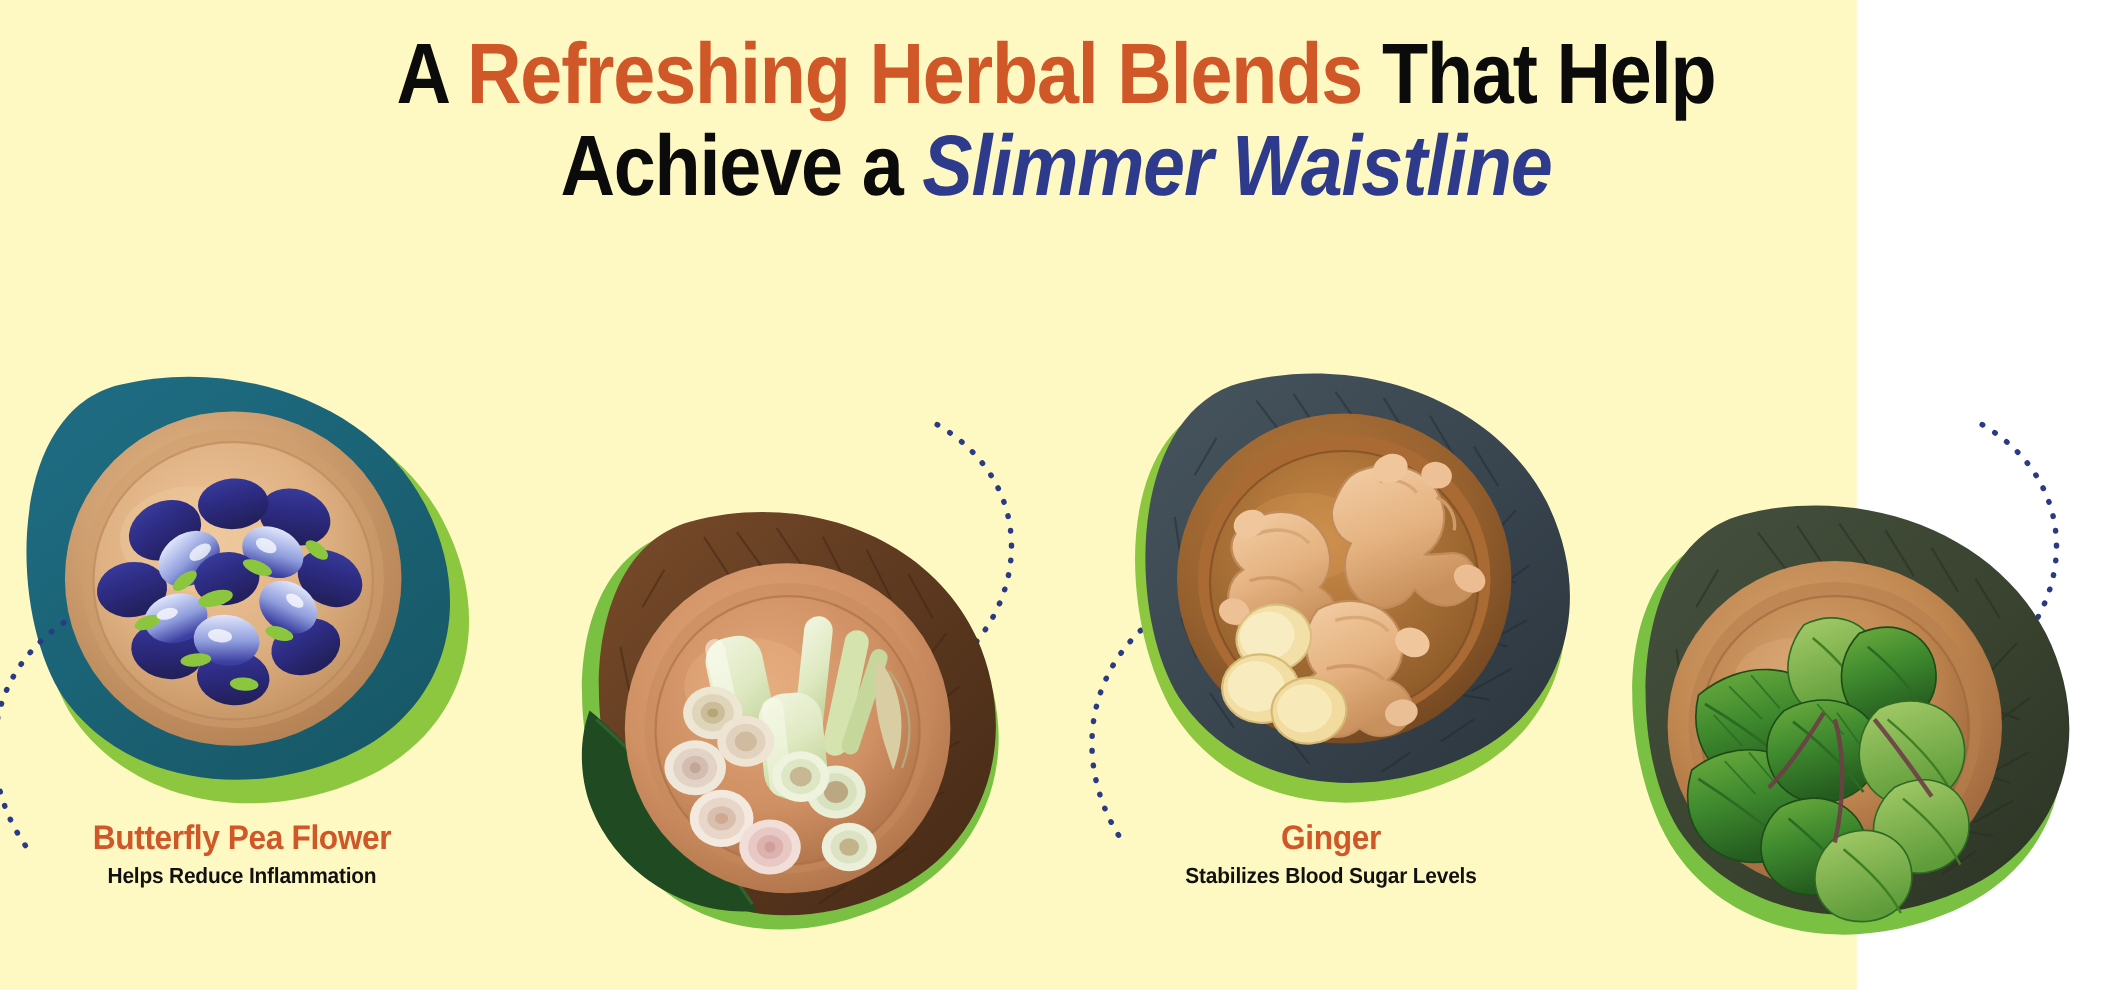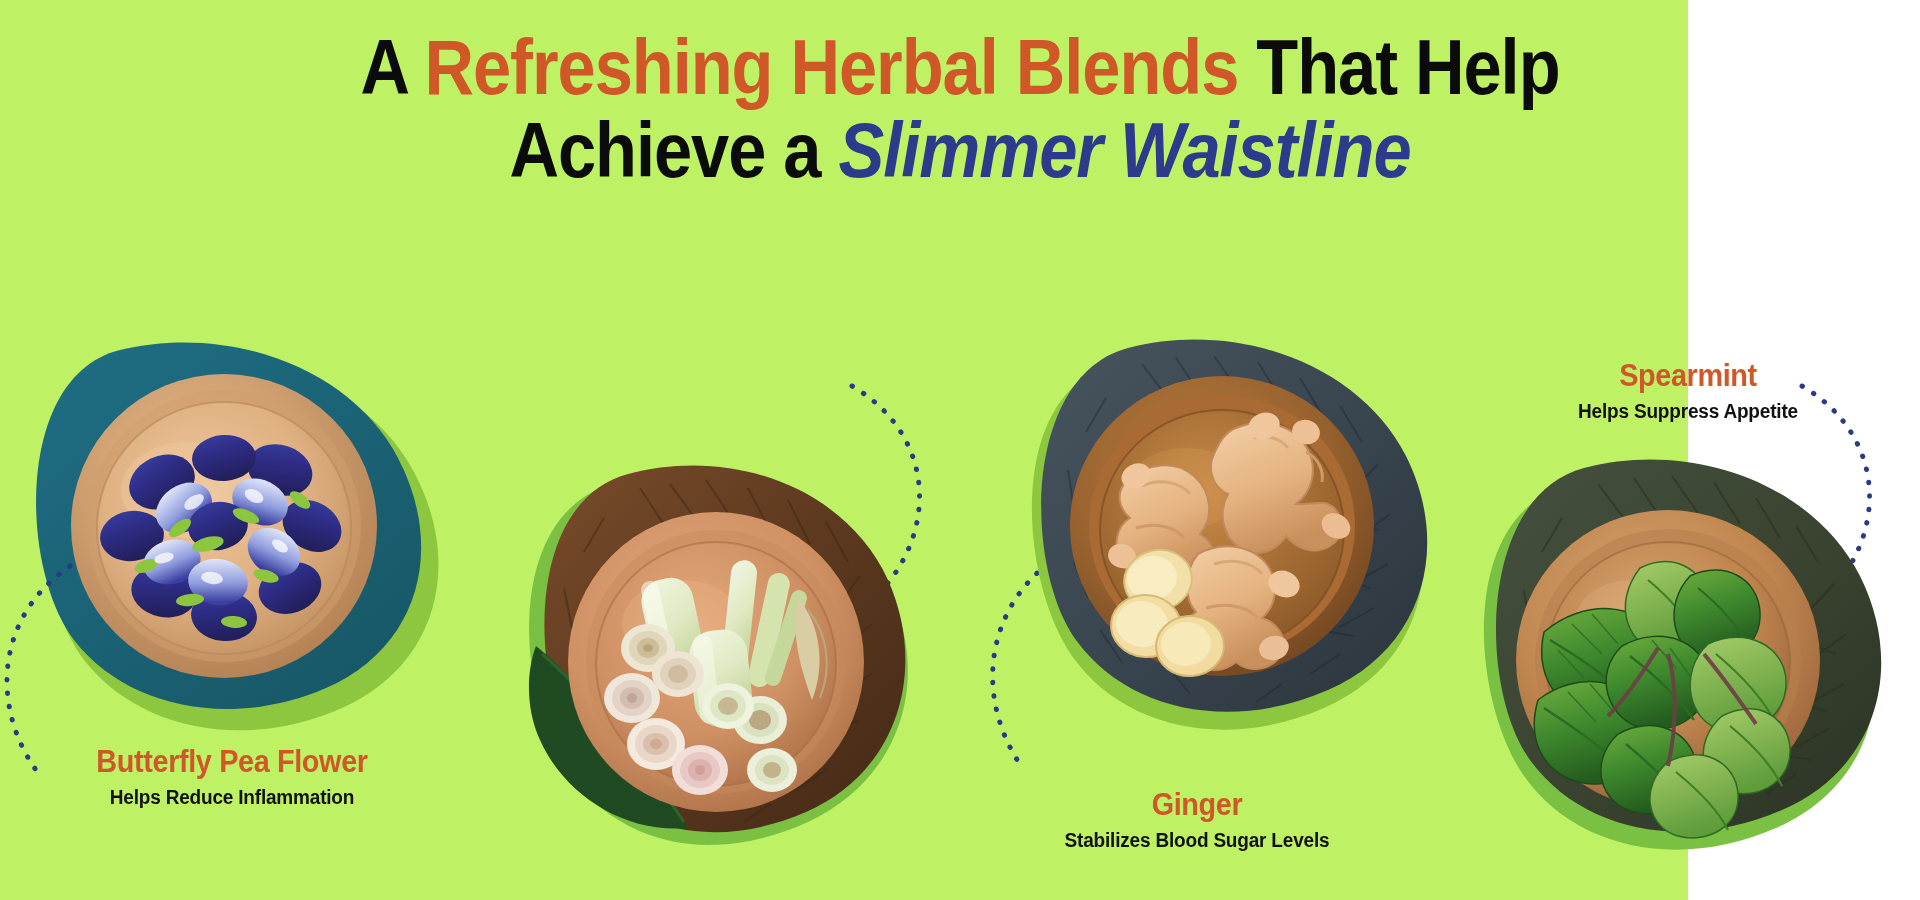--- a/index.html
+++ b/index.html
@@ -1,19 +1,19 @@
 <!DOCTYPE html>
 <html><head>
 <meta charset="utf-8">
 <style>
   * { margin:0; padding:0; box-sizing:border-box; }
   html,body { width:1920px; height:900px; background:#ffffff; overflow:hidden; }
   body { font-family:"Liberation Sans", sans-serif; }
 
-  #stage { position:relative; width:1688px; height:900px; background:#bef264; }
+  #stage { position:relative; width:1688px; height:900px; background:#fef9c3; }
 
   
   #headline {
     position:absolute; left:0; top:26px; width:1920px;
     text-align:center;
     font-weight:bold;
     font-size:78px;
     line-height:1.06;
     letter-spacing:-1.2px;
     color:#0b0b0b;
@@ -127,21 +127,21 @@
         <stop offset="50%" stop-color="#3f8a2e"></stop>
         <stop offset="100%" stop-color="#245c1f"></stop>
       </linearGradient>
       <linearGradient id="gMintLight" x1="0" y1="0" x2="0.35" y2="1">
         <stop offset="0%" stop-color="#a7cd6a"></stop>
         <stop offset="100%" stop-color="#5f9c3a"></stop>
       </linearGradient>
     </defs>
   </svg>
 
-  <div class="card" style="left:12px; top:330px; width:480px; height:570px;">
+  <div class="card" style="left:0px; top:330px; width:480px; height:570px;">
 
     <svg class="art" width="470" height="420" viewBox="0 0 470 420">
 
       <path d="M118 34 C226 8 352 48 402 142 C452 236 424 336 330 378 C236 420 128 402 72 330 C16 258 10 60 118 34 Z" fill="#8dc63f"></path>
 
       <path d="M108 20 C214 -6 338 36 386 128 C434 220 406 318 314 358 C222 398 116 380 62 310 C8 240 2 46 108 20 Z" fill="url(#gTealBlob)"></path>
 
       <g>
         <ellipse cx="212" cy="196" rx="153" ry="152" fill="url(#gPlateRim)"></ellipse>
         <ellipse cx="212" cy="196" rx="137" ry="136" fill="#cf9e70" opacity="0.55"></ellipse>
@@ -383,32 +383,28 @@
           <ellipse cx="140" cy="250" rx="34" ry="30" fill="#f3e0a8" stroke="#d8bf7d" stroke-width="2" transform="rotate(-12 140 250)"></ellipse>
           <ellipse cx="134" cy="248" rx="25" ry="22" fill="#f8ecc2" transform="rotate(-12 134 248)"></ellipse>
           <ellipse cx="128" cy="296" rx="35" ry="31" fill="#f2dda2" stroke="#d6bb78" stroke-width="2" transform="rotate(6 128 296)"></ellipse>
           <ellipse cx="124" cy="294" rx="26" ry="23" fill="#f8ebbd" transform="rotate(6 124 294)"></ellipse>
           <ellipse cx="172" cy="316" rx="34" ry="30" fill="#f1db9e" stroke="#d4b874" stroke-width="2" transform="rotate(-4 172 316)"></ellipse>
           <ellipse cx="168" cy="314" rx="25" ry="22" fill="#f7e9b8" transform="rotate(-4 168 314)"></ellipse>
         </g>
       </g>
     </svg>
 
-    <div class="labelwrap" style="left:27px; top:414px;margin-top:43px;">
+    <div class="labelwrap" style="left:40px; top:414px;">
       <div class="lbl-title">Ginger</div>
       <div class="lbl-sub">Stabilizes Blood Sugar Levels</div>
     </div>
   </div>
 
   <div class="card" style="left:1450px; top:330px; width:470px; height:570px;">
 
-    <div class="labelwrap" style="left:28px; top:28px;">
-      <div class="lbl-title">Spearmint</div>
-      <div class="lbl-sub">Helps Suppress Appetite</div>
-    </div>
 
     <svg class="arc" style="left:340px; top:48px;" width="120" height="220" viewBox="0 0 120 220">
       <path d="M12 8 C94 56 98 150 42 212" fill="none" stroke="#2a3a84" stroke-width="5" stroke-linecap="round" stroke-dasharray="0.5 13"></path>
     </svg>
 
     <svg class="art" style="top:118px; left:22px;" width="420" height="420" viewBox="0 0 420 420">
 
       <path d="M94 38 C204 6 330 48 380 144 C428 238 400 338 304 380 C208 422 104 402 52 328 C0 254 -16 70 94 38 Z" fill="#7ac143"></path>
 
       <path d="M112 20 C218 -8 340 34 388 128 C434 220 404 322 310 362 C214 404 110 384 58 312 C6 240 6 48 112 20 Z" fill="url(#gDarkGreen)"></path>

